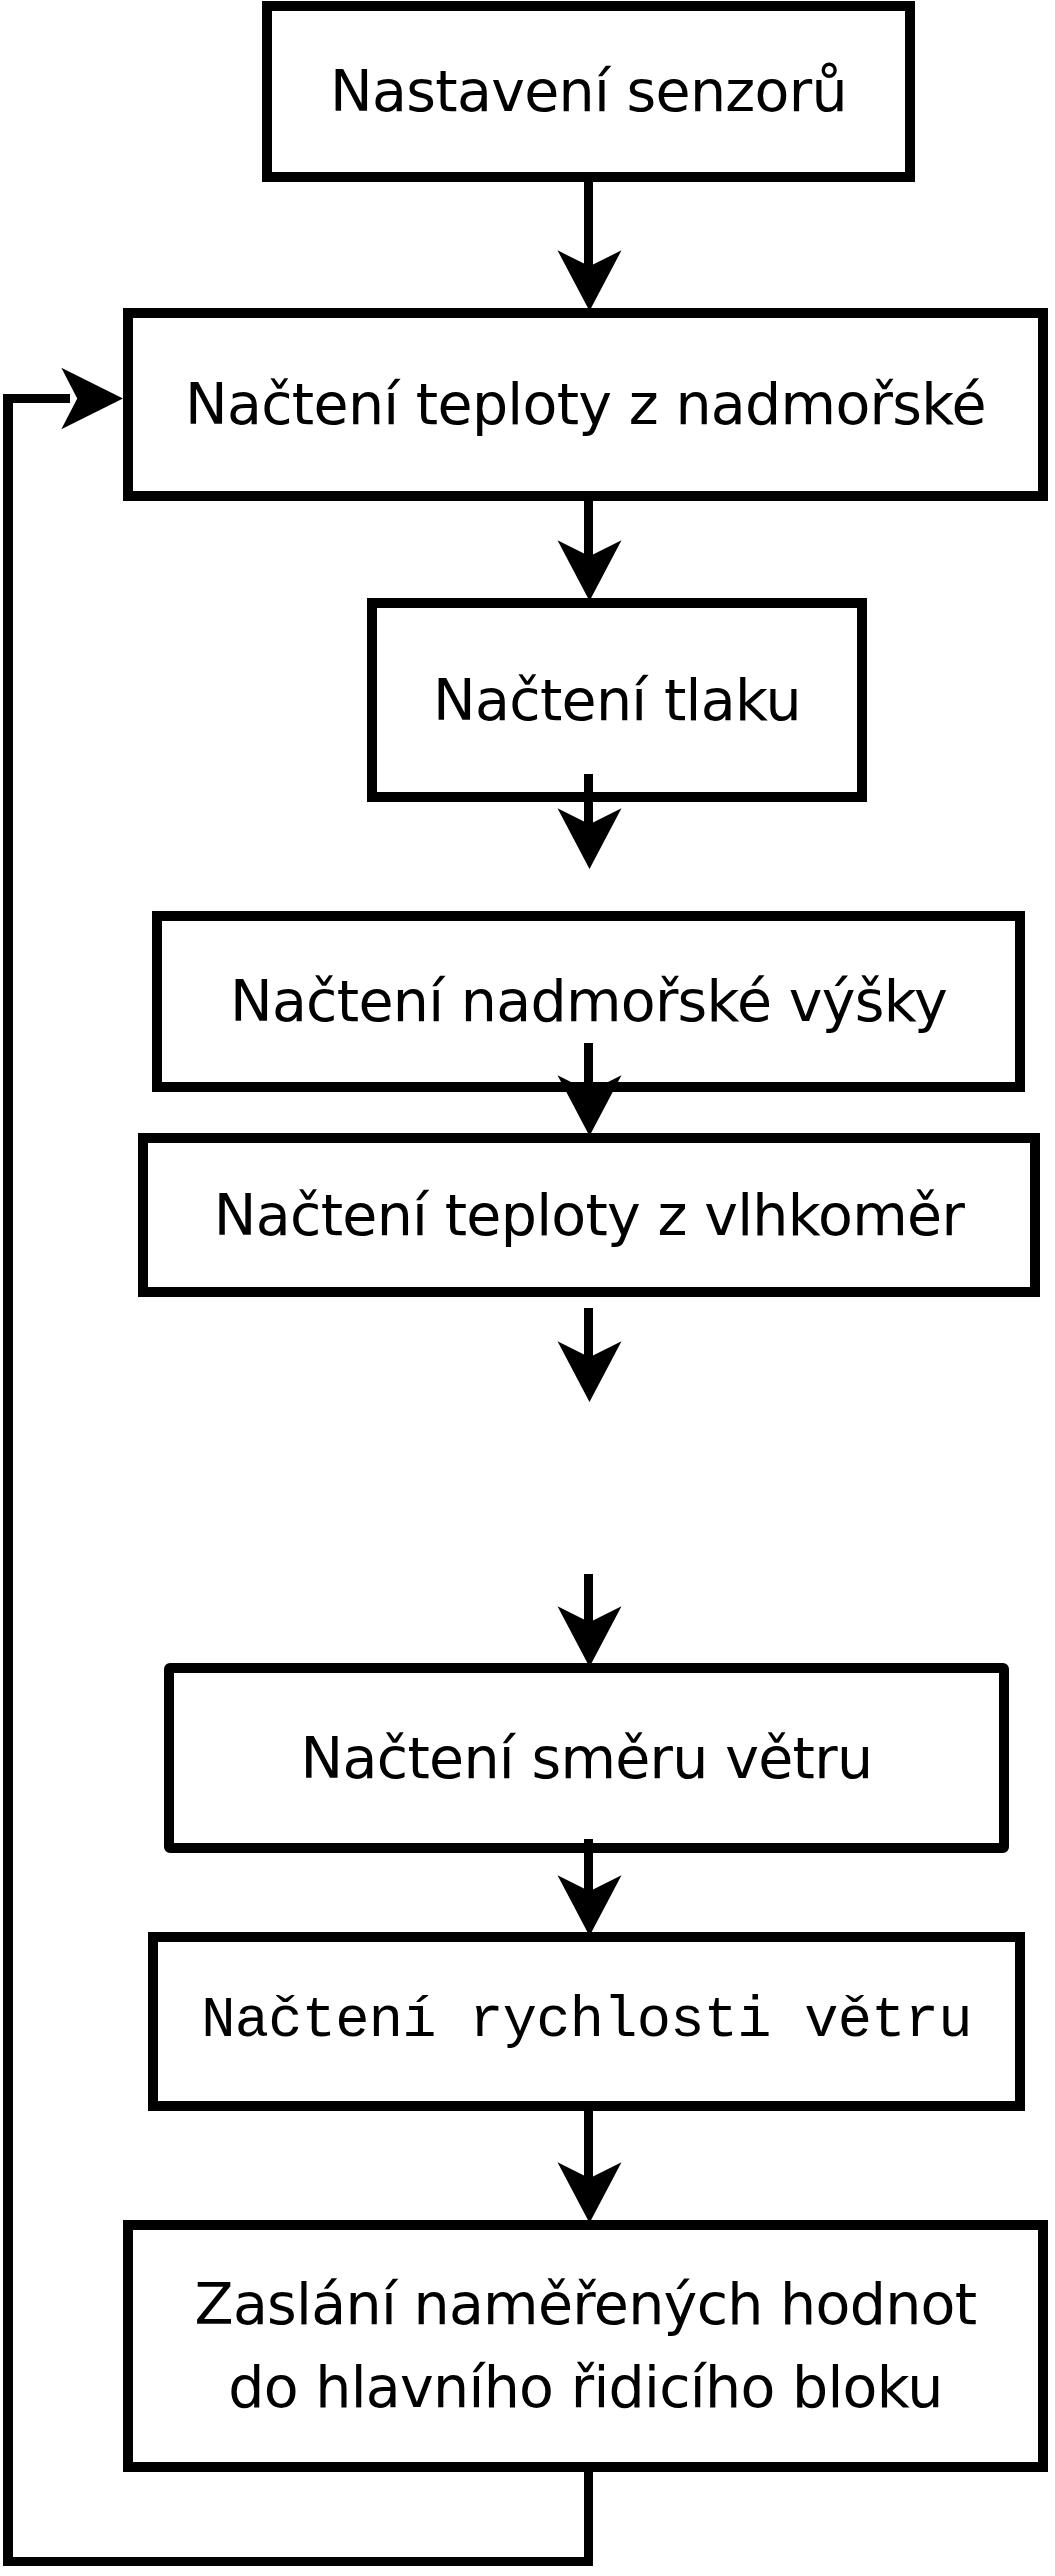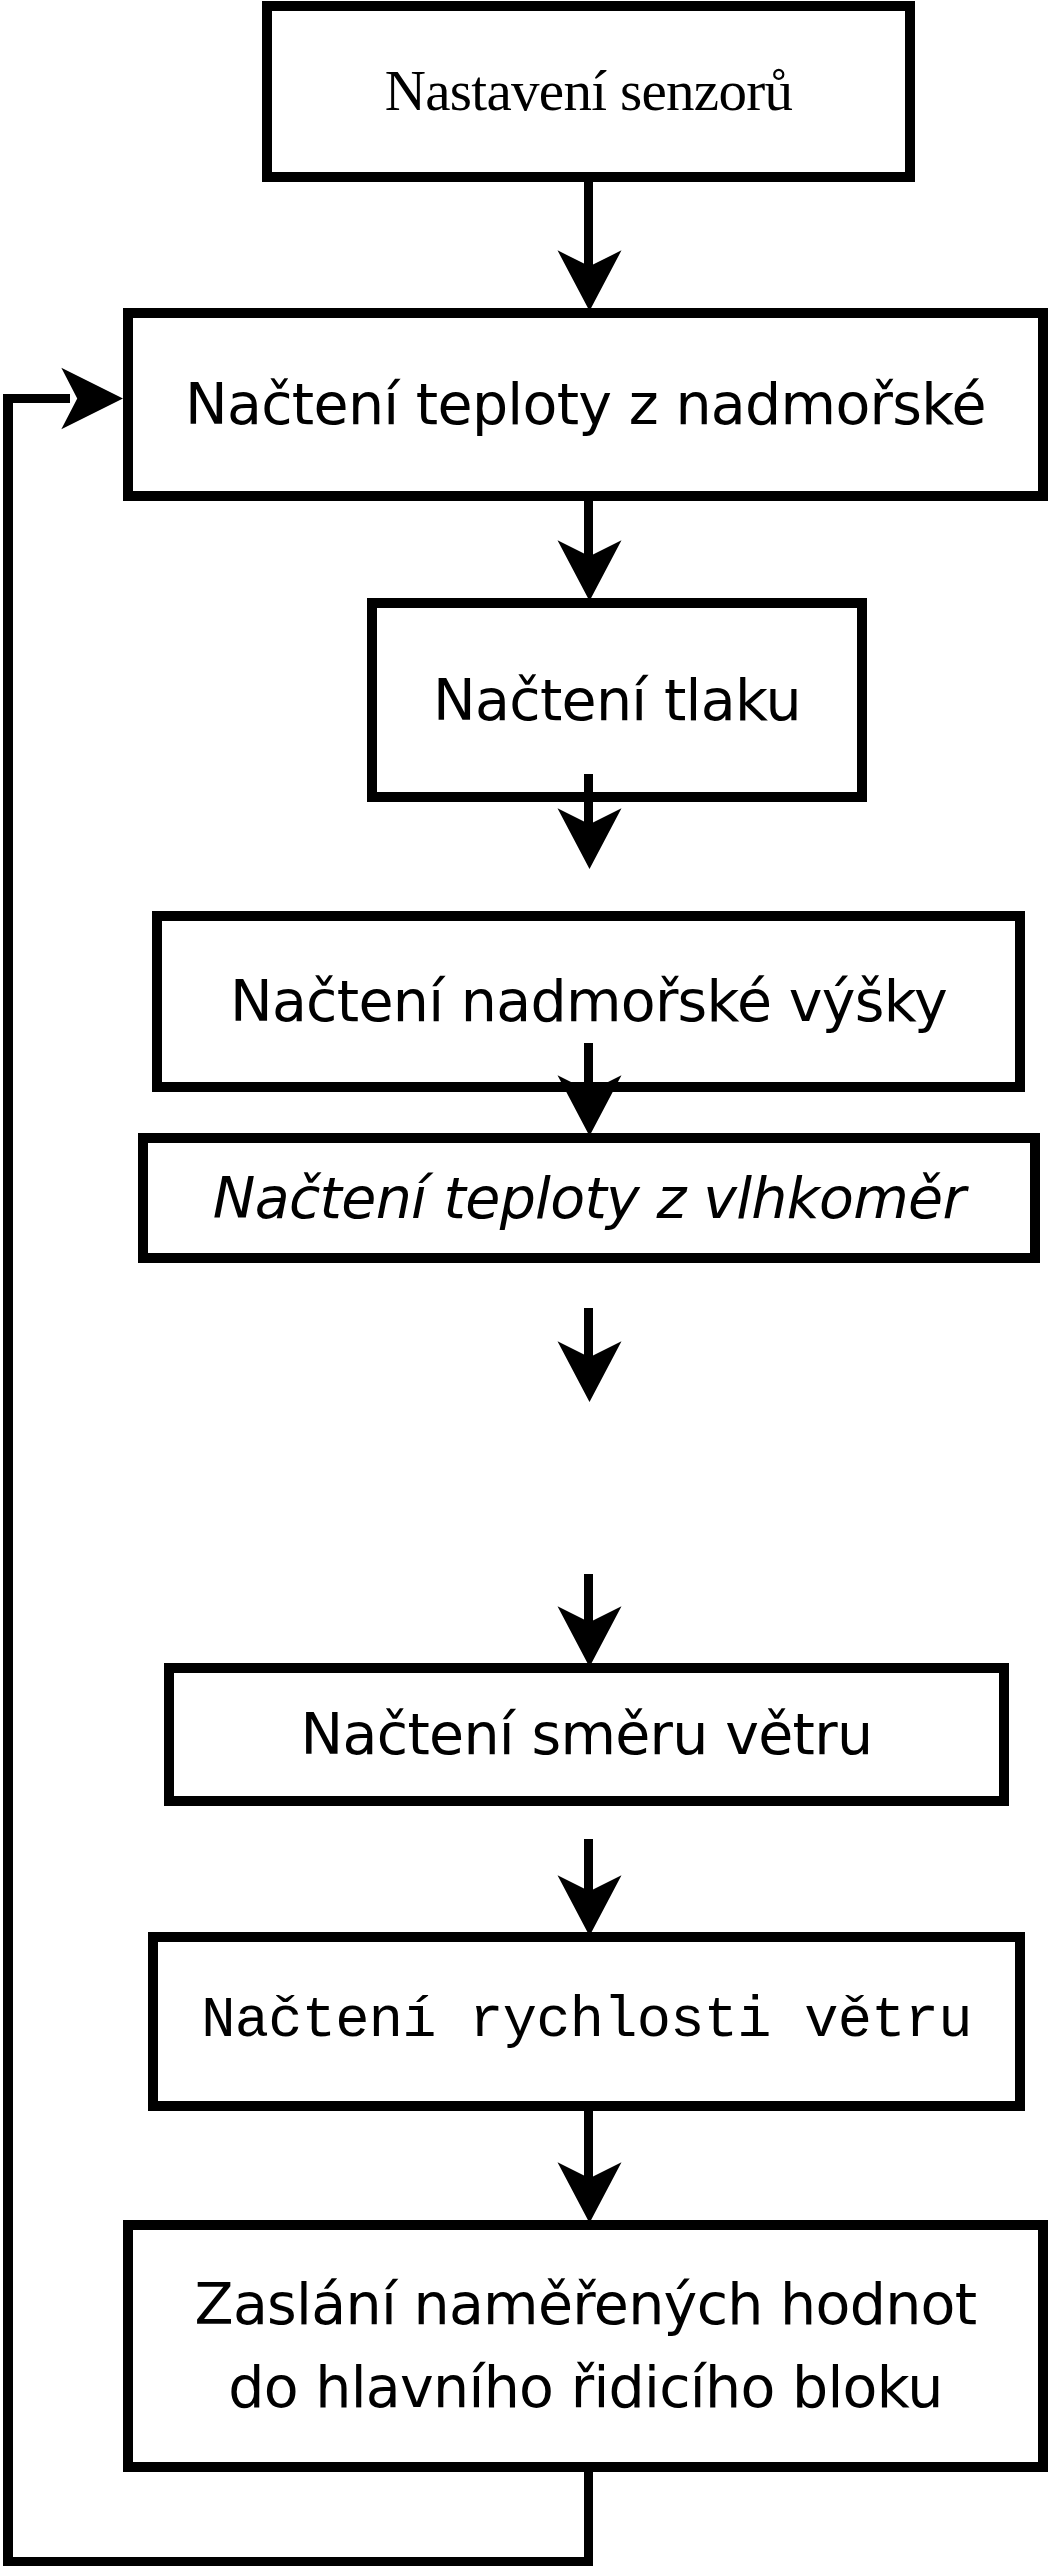--- a/index.html
+++ b/index.html
@@ -34,27 +34,27 @@
   }
   .vline, .hline {
     position: absolute;
     background: #000000;
   }
   .arrowhead {
     position: absolute;
     display: block;
   }
   
-  .b1 { left: 262px; top: 1.3px;    width: 653px;  height: 181px; font-family: Liberation Serif, serif; }
+  .b1 { left: 262px; top: 1.3px;    width: 653px;  height: 181px; }
   .b2 { left: 123px; top: 308px;  width: 925px; height: 193px; }
   .b3 { left: 338px; top: 598px;  width: 500px;  height: 204px; margin-left: 29px; }
   .b4 { left: 152px; top: 865px; width: 873px; height: 181px; margin-top: 46px; }
-  .b5 { left: 138px; top: 1133px; width: 902px; height: 130px; font-style: italic; }
+  .b5 { left: 138px; top: 1133px; width: 902px; height: 164px; }
   .b6 { left: 164px; top: 1399px; width: 850px; height: 179px; }
-  .b7 { left: 164px; top: 1663px; width: 845px; height: 143px; }
+  .b7 { left: 164px; top: 1663px; width: 845px; height: 190px; border-radius: 6px; }
   .b8 { left: 148px; top: 1932px; width: 877px; height: 179px; font-family: Liberation Mono, monospace; }
   .b9 { left: 123px; top: 2220px; width: 925px; height: 252px; justify-content: center; }
   
   .c1 { left: 584px; top: 179px;  width: 9.3px; height: 89px; }
   .c2 { left: 584px; top: 498px;  width: 9.3px; height: 60px;  }
   .c3 { left: 584px; top: 774px; width: 9.3px; height: 51px;  }
   .c4 { left: 584px; top: 1043px; width: 9.3px; height: 50px;  }
   .c5 { left: 584px; top: 1308px; width: 9.3px; height: 51px;  }
   .c6 { left: 584px; top: 1574px; width: 9.3px; height: 49px;  }
   .c7 { left: 584px; top: 1839px; width: 9.3px; height: 54px;  }

